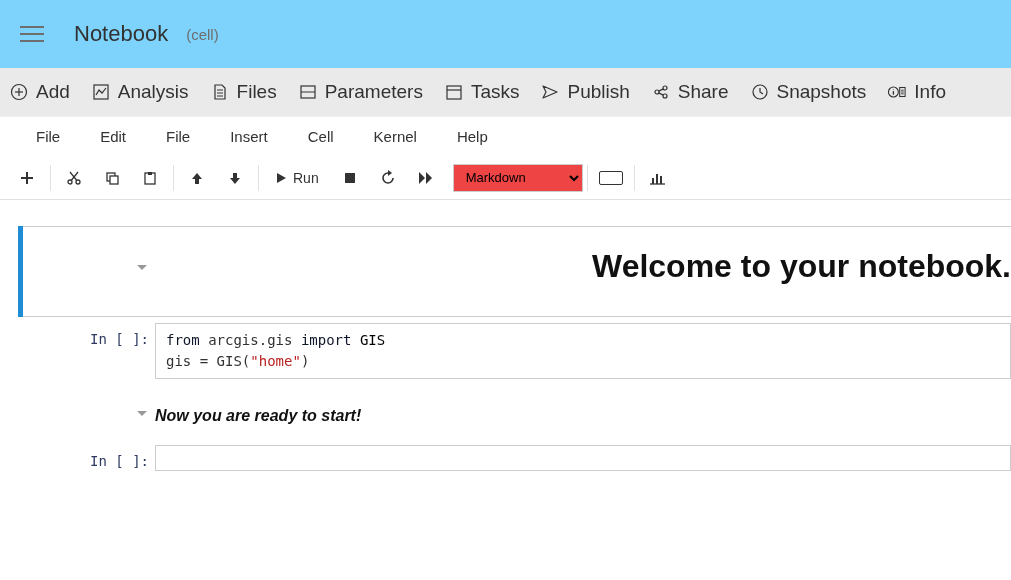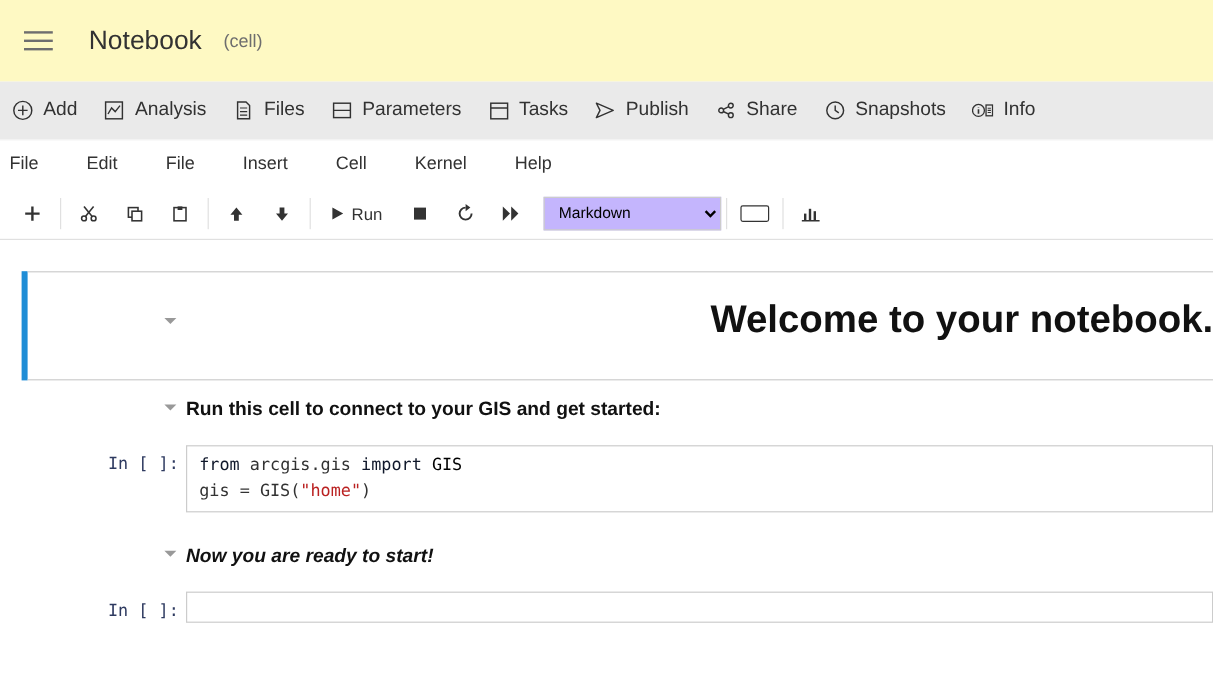--- a/index.html
+++ b/index.html
@@ -1,35 +1,35 @@
 <!DOCTYPE html>
 <html><head>
   <meta charset="utf-8">
   <style>
     * { box-sizing: border-box; margin: 0; padding: 0; }
     body { font-family: -apple-system, "Segoe UI", Arial, sans-serif; font-size: 14px; color: #323232; width: 1011px; height: 580px; overflow: hidden; background: #fff; }
 
-    .top-header { display: flex; align-items: center; height: 68px; padding: 0 20px; background: #fef9c3; }
+    .top-header { display: flex; align-items: center; height: 68px; padding: 0 20px; background: #7dd3fc; }
     .hamburger { display: flex; flex-direction: column; justify-content: center; gap: 5px; width: 24px; height: 24px; cursor: pointer; }
     .hamburger span { display: block; height: 2px; background: #6e6e6e; }
     .title { font-size: 22px; font-weight: 300; color: #323232; margin-left: 30px; }
     .saved { font-size: 15px; color: #6e6e6e; margin-left: 18px; }
 
     .app-toolbar { display: flex; align-items: center; height: 48px; padding: 0 10px; background: #eaeaea; gap: 22px; }
-    .app-tb-item { display: flex; align-items: center; gap: 8px; cursor: pointer; font-size: 16px; color: #323232; }
+    .app-tb-item { display: flex; align-items: center; gap: 8px; cursor: pointer; font-size: 19px; color: #323232; }
     .app-tb-item .ic { width: 18px; height: 18px; display: flex; align-items: center; justify-content: center; }
 
-    .menu-bar { display: flex; align-items: center; height: 40px; padding: 0 8px; background: #fff; gap: 40px; border-top: 1px solid #f0f0f0; }
+    .menu-bar { display: flex; align-items: center; height: 40px; padding: 0 36px; background: #fff; gap: 40px; border-top: 1px solid #f0f0f0; }
     .menu-bar span { cursor: pointer; font-size: 15px; color: #323232; }
 
     .action-bar { display: flex; align-items: center; height: 44px; padding: 0 8px; background: #fff; border-bottom: 1px solid #e0e0e0; gap: 0; }
     .abtn { width: 38px; height: 32px; display: flex; align-items: center; justify-content: center; cursor: pointer; color: #333; }
     .abtn.run { width: auto; padding: 0 12px; gap: 6px; font-size: 14px; justify-content: space-between; }
     .vdiv { width: 1px; height: 26px; background: #e0e0e0; margin: 0 4px; }
-    .cell-type-select { height: 28px; width: 148px; padding: 0 8px; border: 1px solid #ccc; background: #c4b5fd; font-size: 13px; margin-left: 8px; }
+    .cell-type-select { height: 28px; width: 130px; padding: 0 8px; border: 1px solid #ccc; background: #ef4444; font-size: 13px; margin-left: 8px; }
     .kb-box { width: 24px; height: 14px; border: 1.5px solid #333; border-radius: 2px; margin: 0 auto; position: relative; }
 
     .notebook-area { background: #fff; padding: 0; }
     .cell-row { display: flex; align-items: flex-start; margin-bottom: 20px; }
     .cell-left { width: 155px; display: flex; align-items: flex-start; justify-content: flex-end; padding-right: 6px; padding-top: 4px; }
     .collapse-toggle { color: #888; width: 14px; display: flex; justify-content: center; margin-top: 6px; }
     .prompt { font-family: Menlo, Consolas, monospace; font-size: 14px; color: #2e3a60; margin-left: 20px; min-width: 64px; text-align: right; padding-top: 2px; }
     .cell-content { flex: 1; }
 
     .sel-row { position: relative; padding-top: 26px; }
@@ -260,32 +260,20 @@
           <svg width="12" height="8" viewBox="0 0 12 8">
             <path d="M1 1 L6 6 L11 1" fill="#999"></path>
           </svg>
         </div>
     </div>
     <div class="cell-content">
       <h1>Welcome to your notebook.</h1>
     </div>
   </div>
 
-  <div class="cell-row" style="margin-top:26px;">
-    <div class="cell-left">
-      <div class="collapse-toggle" style="margin-top:3px;">
-          <svg width="12" height="8" viewBox="0 0 12 8">
-            <path d="M1 1 L6 6 L11 1" fill="#999"></path>
-          </svg>
-        </div>
-    </div>
-    <div class="cell-content">
-      <div class="md-heading">Run this cell to connect to your GIS and get started:</div>
-    </div>
-  </div>
 
   <div class="cell-row">
     <div class="cell-left" style="padding-top:6px;">
       <div class="prompt">In [ ]:</div>
     </div>
     <div class="cell-content">
       <div class="code-box">
         <div><span class="kw-green">from</span> <span>arcgis.gis</span> <span class="kw-green">import</span> <span class="cls">GIS</span></div>
         <div><span>gis = GIS(</span><span class="str">"home"</span><span>)</span></div>
       </div>

